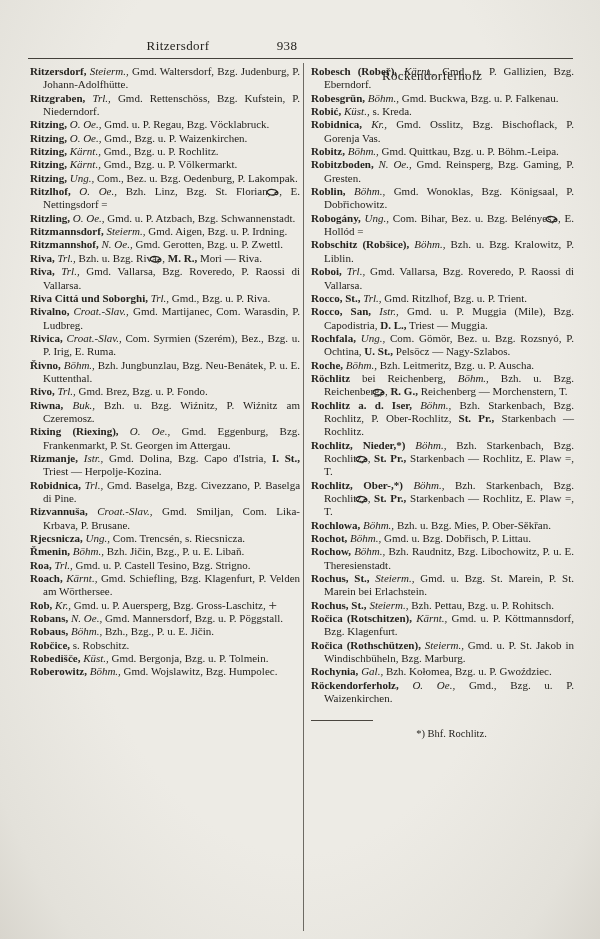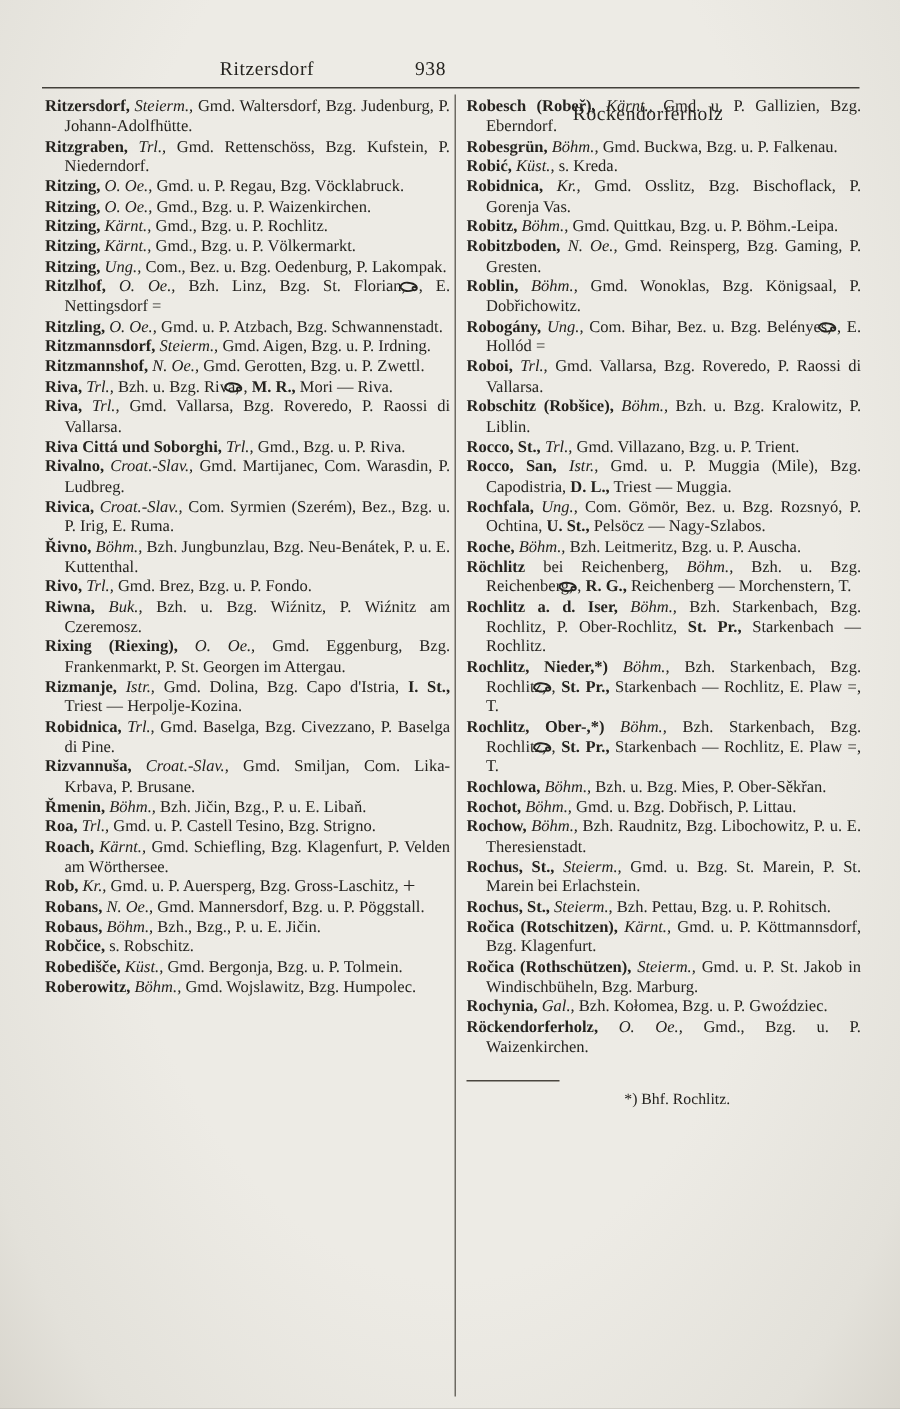--- a/index.html
+++ b/index.html
@@ -68,20 +68,21 @@
       <p class="entry"><span class="b">Riva Cittá und Soborghi,</span> <span class="i">Trl.,</span> <span>Gmd., Bzg. u. P. Riva.</span></p>
       <p class="entry"><span class="b">Rivalno,</span> <span class="i">Croat.-Slav.,</span> <span>Gmd. Martijanec, Com. Warasdin, P. Ludbreg.</span></p>
       <p class="entry"><span class="b">Rivica,</span> <span class="i">Croat.-Slav.,</span> <span>Com. Syrmien (Szerém), Bez., Bzg. u. P. Irig, E. Ruma.</span></p>
       <p class="entry"><span class="b">Řivno,</span> <span class="i">Böhm.,</span> <span>Bzh. Jungbunzlau, Bzg. Neu-Benátek, P. u. E. Kuttenthal.</span></p>
       <p class="entry"><span class="b">Rivo,</span> <span class="i">Trl.,</span> <span>Gmd. Brez, Bzg. u. P. Fondo.</span></p>
       <p class="entry"><span class="b">Riwna,</span> <span class="i">Buk.,</span> <span>Bzh. u. Bzg. Wiźnitz, P. Wiźnitz am Czeremosz.</span></p>
       <p class="entry"><span class="b">Rixing (Riexing),</span> <span class="i">O. Oe.,</span> <span>Gmd. Eggenburg, Bzg. Frankenmarkt, P. St. Georgen im Attergau.</span></p>
       <p class="entry"><span class="b">Rizmanje,</span> <span class="i">Istr.,</span> <span>Gmd. Dolina, Bzg. Capo d'Istria,</span> <span class="b">I. St.,</span> <span>Triest — Herpolje-Kozina.</span></p>
       <p class="entry"><span class="b">Robidnica,</span> <span class="i">Trl.,</span> <span>Gmd. Baselga, Bzg. Civezzano, P. Baselga di Pine.</span></p>
       <p class="entry"><span class="b">Rizvannuša,</span> <span class="i">Croat.-Slav.,</span> <span>Gmd. Smiljan, Com. Lika-Krbava, P. Brusane.</span></p>
+      <p class="entry"><span class="b">Rjecsnicza,</span> <span class="i">Ung.,</span> <span>Com. Trencsén, s. Riecsnicza.</span></p>
       <p class="entry"><span class="b">Řmenin,</span> <span class="i">Böhm.,</span> <span>Bzh. Jičin, Bzg., P. u. E. Libaň.</span></p>
       <p class="entry"><span class="b">Roa,</span> <span class="i">Trl.,</span> <span>Gmd. u. P. Castell Tesino, Bzg. Strigno.</span></p>
       <p class="entry"><span class="b">Roach,</span> <span class="i">Kärnt.,</span> <span>Gmd. Schiefling, Bzg. Klagenfurt, P. Velden am Wörthersee.</span></p>
       <p class="entry"><span class="b">Rob,</span> <span class="i">Kr.,</span> <span>Gmd. u. P. Auersperg, Bzg. Gross-Laschitz,</span> <span class="cross">+</span></p>
       <p class="entry"><span class="b">Robans,</span> <span class="i">N. Oe.,</span> <span>Gmd. Mannersdorf, Bzg. u. P. Pöggstall.</span></p>
       <p class="entry"><span class="b">Robaus,</span> <span class="i">Böhm.,</span> <span>Bzh., Bzg., P. u. E. Jičin.</span></p>
       <p class="entry"><span class="b">Robčice,</span> <span>s. Robschitz.</span></p>
       <p class="entry"><span class="b">Robedišče,</span> <span class="i">Küst.,</span> <span>Gmd. Bergonja, Bzg. u. P. Tolmein.</span></p>
       <p class="entry"><span class="b">Roberowitz,</span> <span class="i">Böhm.,</span> <span>Gmd. Wojslawitz, Bzg. Humpolec.</span></p>
     </div>
@@ -91,23 +92,23 @@
   <p class="entry"><span class="b">Robesch (Robeř),</span> <span class="i">Kärnt.,</span> <span>Gmd. u. P. Gallizien, Bzg. Eberndorf.</span></p>
       <p class="entry"><span class="b">Robesgrün,</span> <span class="i">Böhm.,</span> <span>Gmd. Buckwa, Bzg. u. P. Falkenau.</span></p>
       <p class="entry"><span class="b">Robić,</span> <span class="i">Küst.,</span> <span>s. Kreda.</span></p>
       <p class="entry"><span class="b">Robidnica,</span> <span class="i">Kr.,</span> <span>Gmd. Osslitz, Bzg. Bischoflack, P. Gorenja Vas.</span></p>
       <p class="entry"><span class="b">Robitz,</span> <span class="i">Böhm.,</span> <span>Gmd. Quittkau, Bzg. u. P. Böhm.-Leipa.</span></p>
       <p class="entry"><span class="b">Robitzboden,</span> <span class="i">N. Oe.,</span> <span>Gmd. Reinsperg, Bzg. Gaming, P. Gresten.</span></p>
       <p class="entry"><span class="b">Roblin,</span> <span class="i">Böhm.,</span> <span>Gmd. Wonoklas, Bzg. Königsaal, P. Dobřichowitz.</span></p>
       <p class="entry"><span class="b">Robogány,</span> <span class="i">Ung.,</span> <span>Com. Bihar, Bez. u. Bzg. Belényes,</span> <span class="horn"><svg width="13" height="8" viewBox="0 0 18 10">
             <path d="M1.5 6.2 C1 3 4.5 1.2 8 1.5 C12 1.8 14.5 2.8 15.8 4.4 C17 5.9 16.6 8 15 8.4 C13.4 8.8 12.1 7.7 12.5 6.3 C12.8 5.2 14.2 5 15 5.8 M2 6.6 C4 9.5 9 9.8 12.2 8.6" stroke="#25231f" stroke-width="1.7" fill="none" stroke-linecap="round"></path>
           </svg></span><span>, E. Hollód =</span></p>
+      <p class="entry"><span class="b">Robschitz (Robšice),</span> <span class="i">Böhm.,</span> <span>Bzh. u. Bzg. Kralowitz, P. Liblin.</span></p>
       <p class="entry"><span class="b">Roboi,</span> <span class="i">Trl.,</span> <span>Gmd. Vallarsa, Bzg. Roveredo, P. Raossi di Vallarsa.</span></p>
-      <p class="entry"><span class="b">Robschitz (Robšice),</span> <span class="i">Böhm.,</span> <span>Bzh. u. Bzg. Kralowitz, P. Liblin.</span></p>
-      <p class="entry"><span class="b">Rocco, St.,</span> <span class="i">Trl.,</span> <span>Gmd. Villazano, Bzg. u. P. Trient.</span></p>
+      <p class="entry"><span class="b">Rocco, St.,</span> <span class="i">Trl.,</span> <span>Gmd. Ritzlhof, Bzg. u. P. Trient.</span></p>
       <p class="entry"><span class="b">Rocco, San,</span> <span class="i">Istr.,</span> <span>Gmd. u. P. Muggia (Mile), Bzg. Capodistria,</span> <span class="b">D. L.,</span> <span>Triest — Muggia.</span></p>
       <p class="entry"><span class="b">Rochfala,</span> <span class="i">Ung.,</span> <span>Com. Gömör, Bez. u. Bzg. Rozsnyó, P. Ochtina,</span> <span class="b">U. St.,</span> <span>Pelsöcz — Nagy-Szlabos.</span></p>
       <p class="entry"><span class="b">Roche,</span> <span class="i">Böhm.,</span> <span>Bzh. Leitmeritz, Bzg. u. P. Auscha.</span></p>
       <p class="entry"><span class="b">Röchlitz</span> <span>bei Reichenberg,</span> <span class="i">Böhm.,</span> <span>Bzh. u. Bzg. Reichenberg,</span> <span class="horn"><svg width="13" height="8" viewBox="0 0 18 10">
             <path d="M1.5 6.2 C1 3 4.5 1.2 8 1.5 C12 1.8 14.5 2.8 15.8 4.4 C17 5.9 16.6 8 15 8.4 C13.4 8.8 12.1 7.7 12.5 6.3 C12.8 5.2 14.2 5 15 5.8 M2 6.6 C4 9.5 9 9.8 12.2 8.6" stroke="#25231f" stroke-width="1.7" fill="none" stroke-linecap="round"></path>
           </svg></span><span>,</span> <span class="b">R. G.,</span> <span>Reichenberg — Morchenstern, T.</span></p>
       <p class="entry"><span class="b">Rochlitz a. d. Iser,</span> <span class="i">Böhm.,</span> <span>Bzh. Starkenbach, Bzg. Rochlitz, P. Ober-Rochlitz,</span> <span class="b">St. Pr.,</span> <span>Starkenbach — Rochlitz.</span></p>
       <p class="entry"><span class="b">Rochlitz, Nieder,*)</span> <span class="i">Böhm.,</span> <span>Bzh. Starkenbach, Bzg. Rochlitz,</span> <span class="horn"><svg width="13" height="8" viewBox="0 0 18 10">
             <path d="M1.5 6.2 C1 3 4.5 1.2 8 1.5 C12 1.8 14.5 2.8 15.8 4.4 C17 5.9 16.6 8 15 8.4 C13.4 8.8 12.1 7.7 12.5 6.3 C12.8 5.2 14.2 5 15 5.8 M2 6.6 C4 9.5 9 9.8 12.2 8.6" stroke="#25231f" stroke-width="1.7" fill="none" stroke-linecap="round"></path>
           </svg></span><span>,</span> <span class="b">St. Pr.,</span> <span>Starkenbach — Rochlitz, E. Plaw =, T.</span></p>

